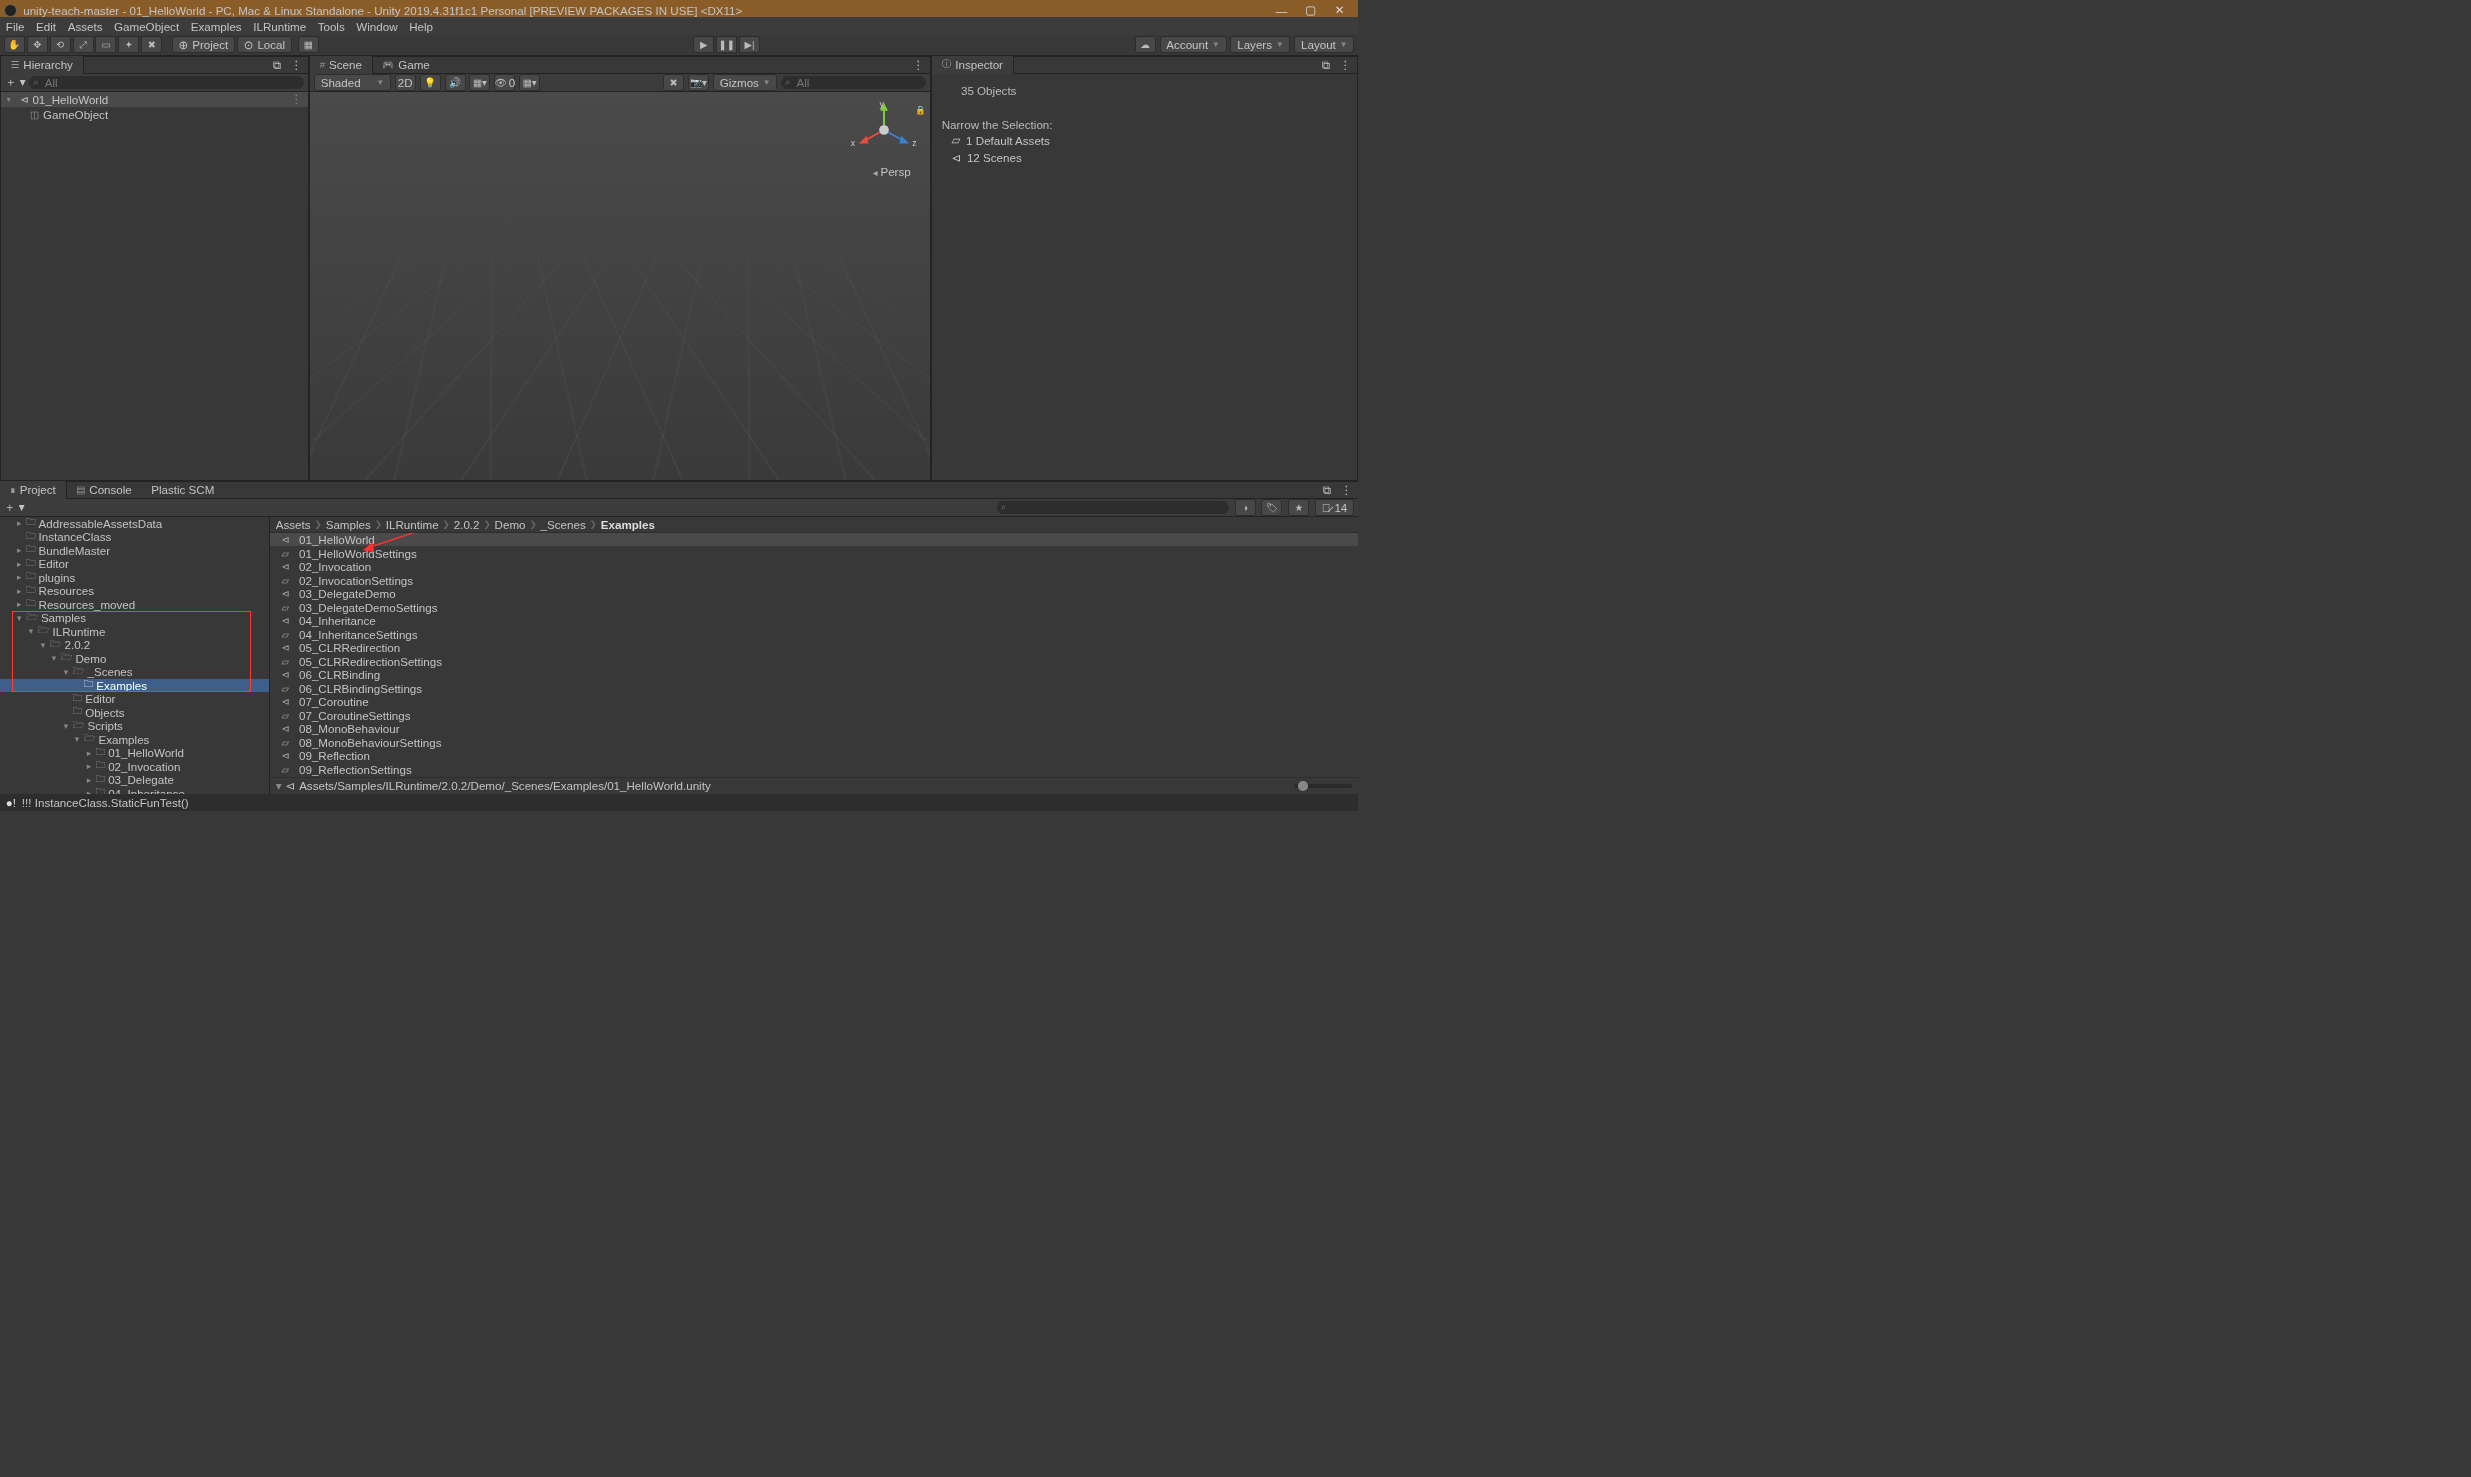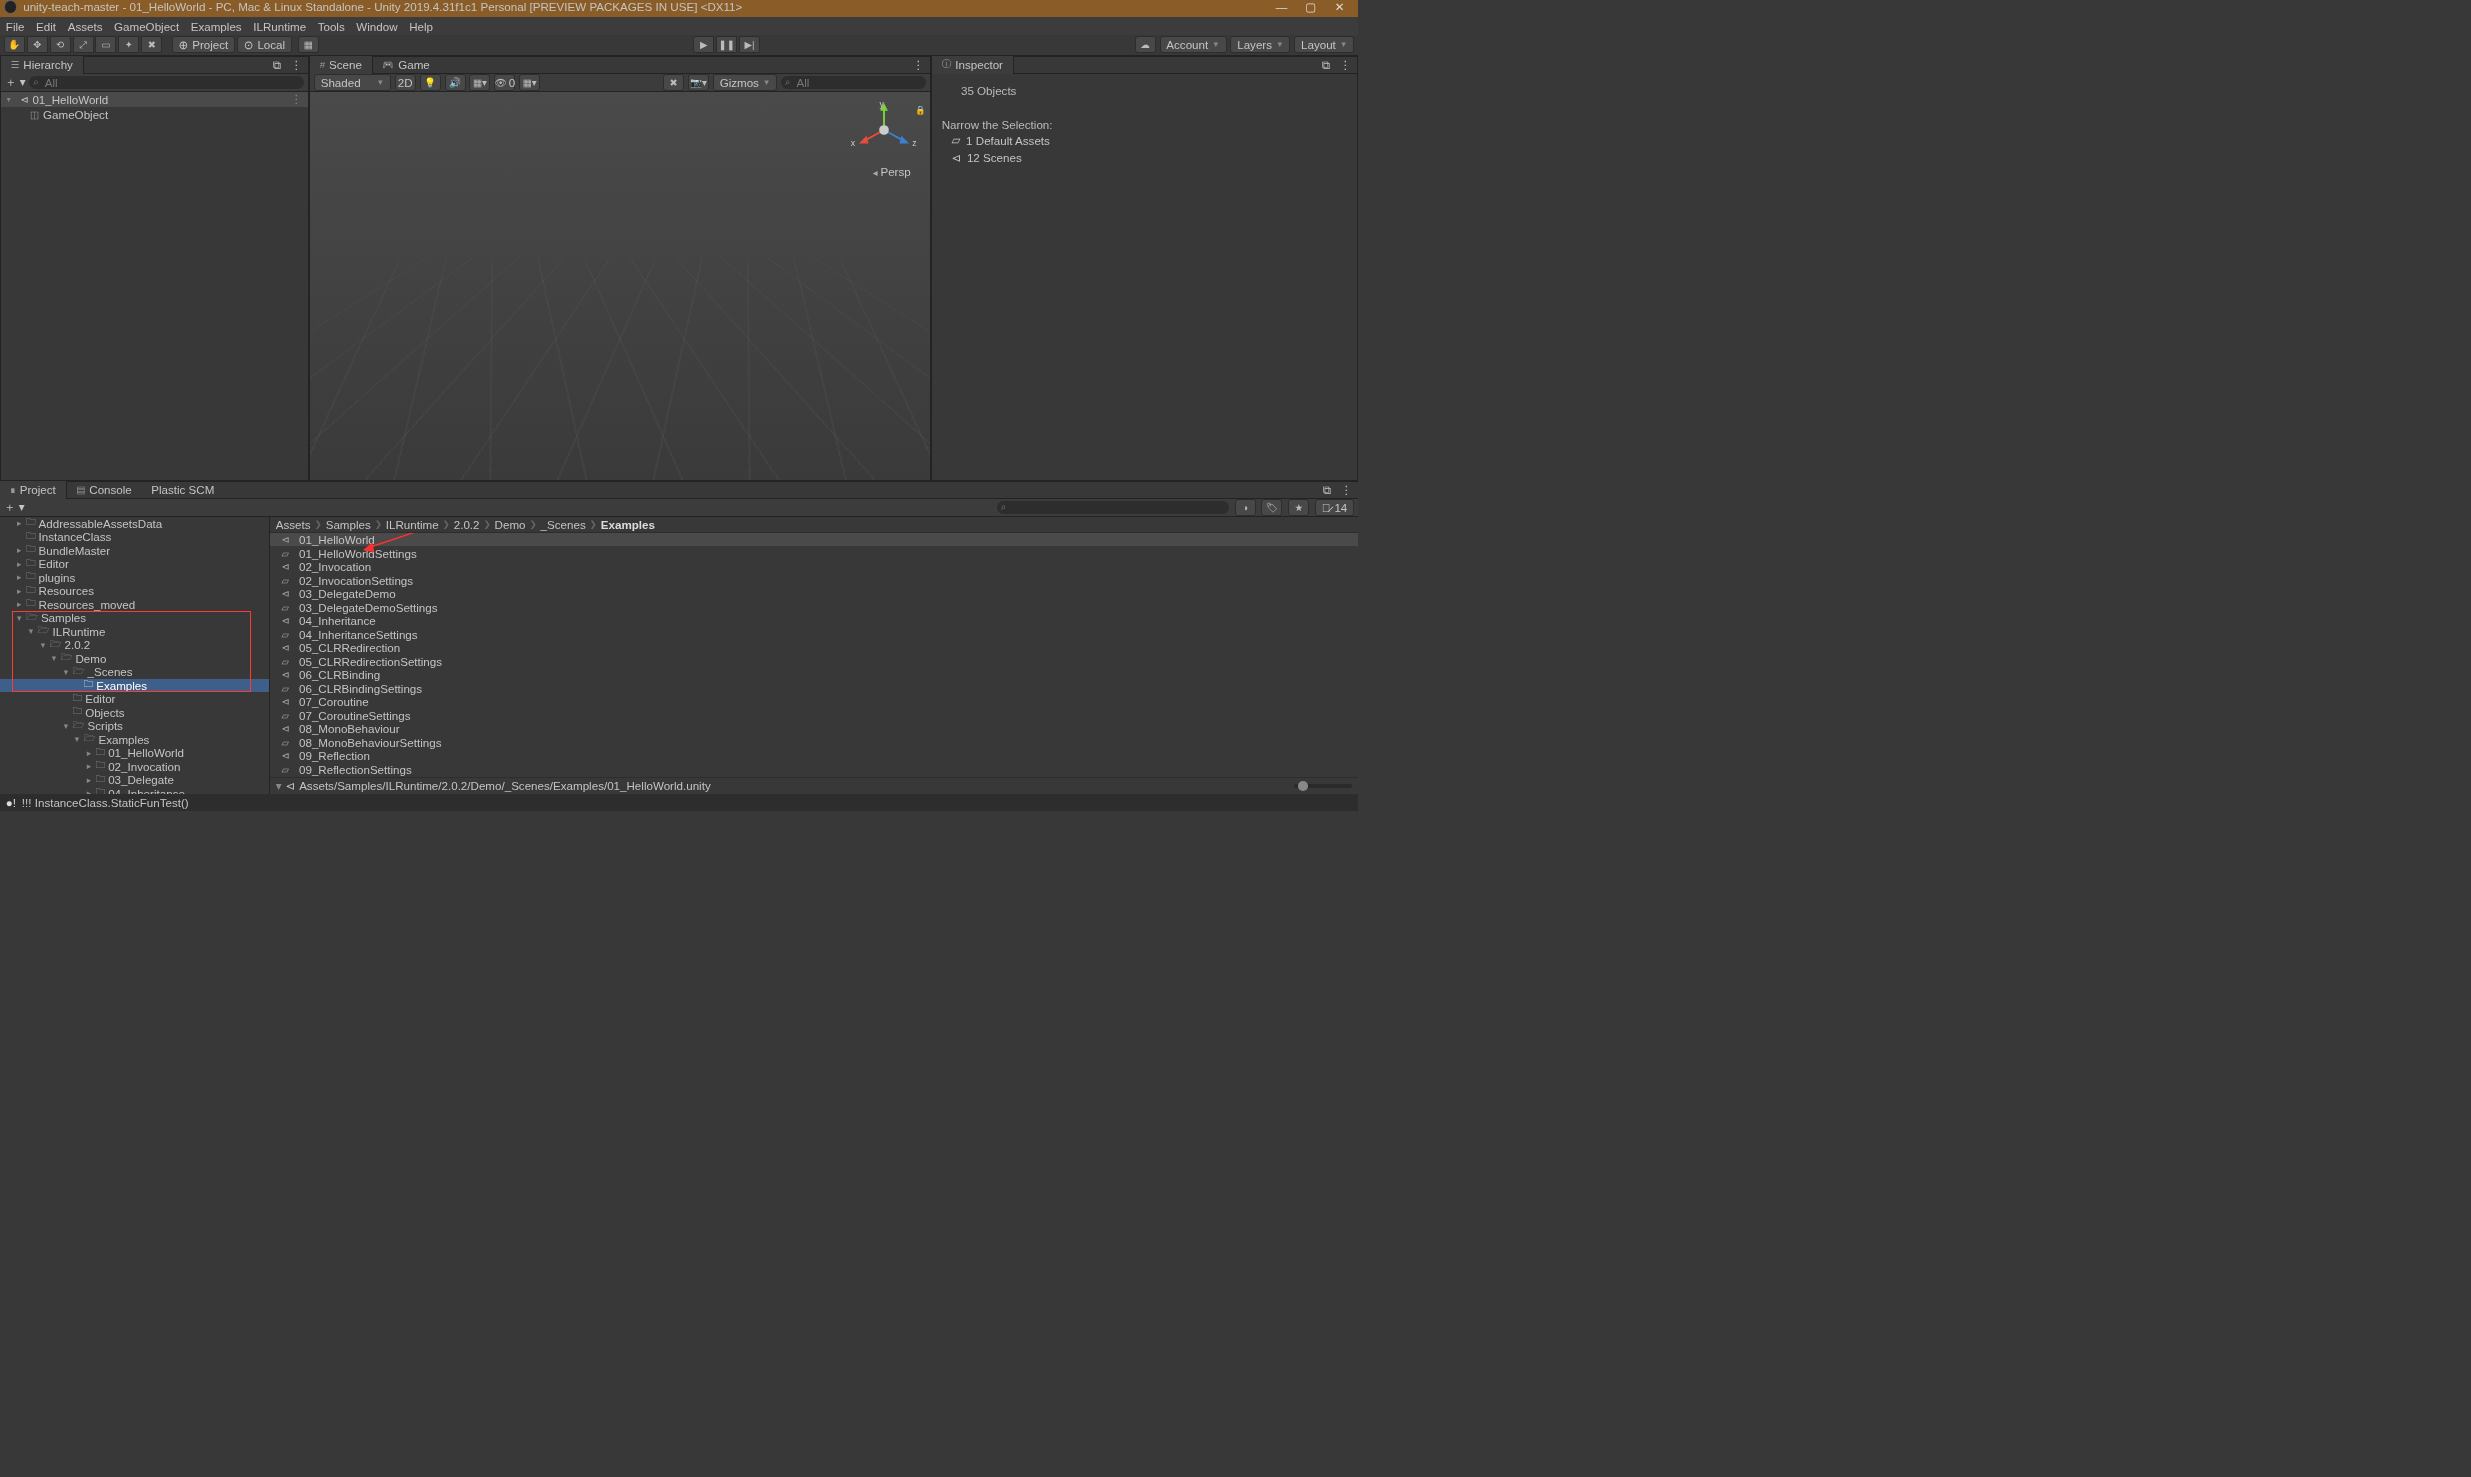--- a/index.html
+++ b/index.html
@@ -1,21 +1,21 @@
 <!DOCTYPE html>
 <html><head>
 <meta charset="utf-8">
 <style>
   * { margin:0; padding:0; box-sizing:border-box; font-family: "Segoe UI", Arial, sans-serif; font-size:11.6px; color:#c4c4c4; user-select:none; }
   body { background:#383838; width:2472px; height:1477px; transform-origin:top left; zoom:0.55;  }
   
   html,body { overflow:hidden; }
   body { zoom:1; width:1358px; height:811px; }
 
-  .titlebar { height:17.4px; background:#8a5d28; display:flex; align-items:flex-start; padding:0 3.9px; color:#e8e8e8; }
+  .titlebar { height:17.4px; background:#8a5d28; display:flex; align-items:flex-end; padding:0 3.9px; color:#e8e8e8; }
   .titlebar .icon { width:13.5px; height:13.5px; background:#222; border-radius:50%; margin-right:5.8px; border:1px solid #666; }
   .titlebar .spacer { flex:1; }
   .titlebar .winbtn { width:29px; text-align:center; color:#ddd; font-size:11.6px; }
 
   .menubar { height:17.4px; background:#3c3c3c; display:flex; align-items:center; padding:0 5.8px; gap:11.6px; font-size:10.6px;text-align:right; }
   .menubar span { color:#c4c4c4; }
 
   .toolbar { height:21px; background:#383838; border-bottom:1px solid #232323; display:flex; align-items:center; padding:0 3.9px; gap:1.9px; }
   .tbtn { width:21px; height:17.4px; background:#484848; border:1px solid #2d2d2d; display:flex; align-items:center; justify-content:center; font-size:9.7px; color:#bbb; }
   .tbtn.group-first { border-radius:2.9px 0 0 2.9px; }

